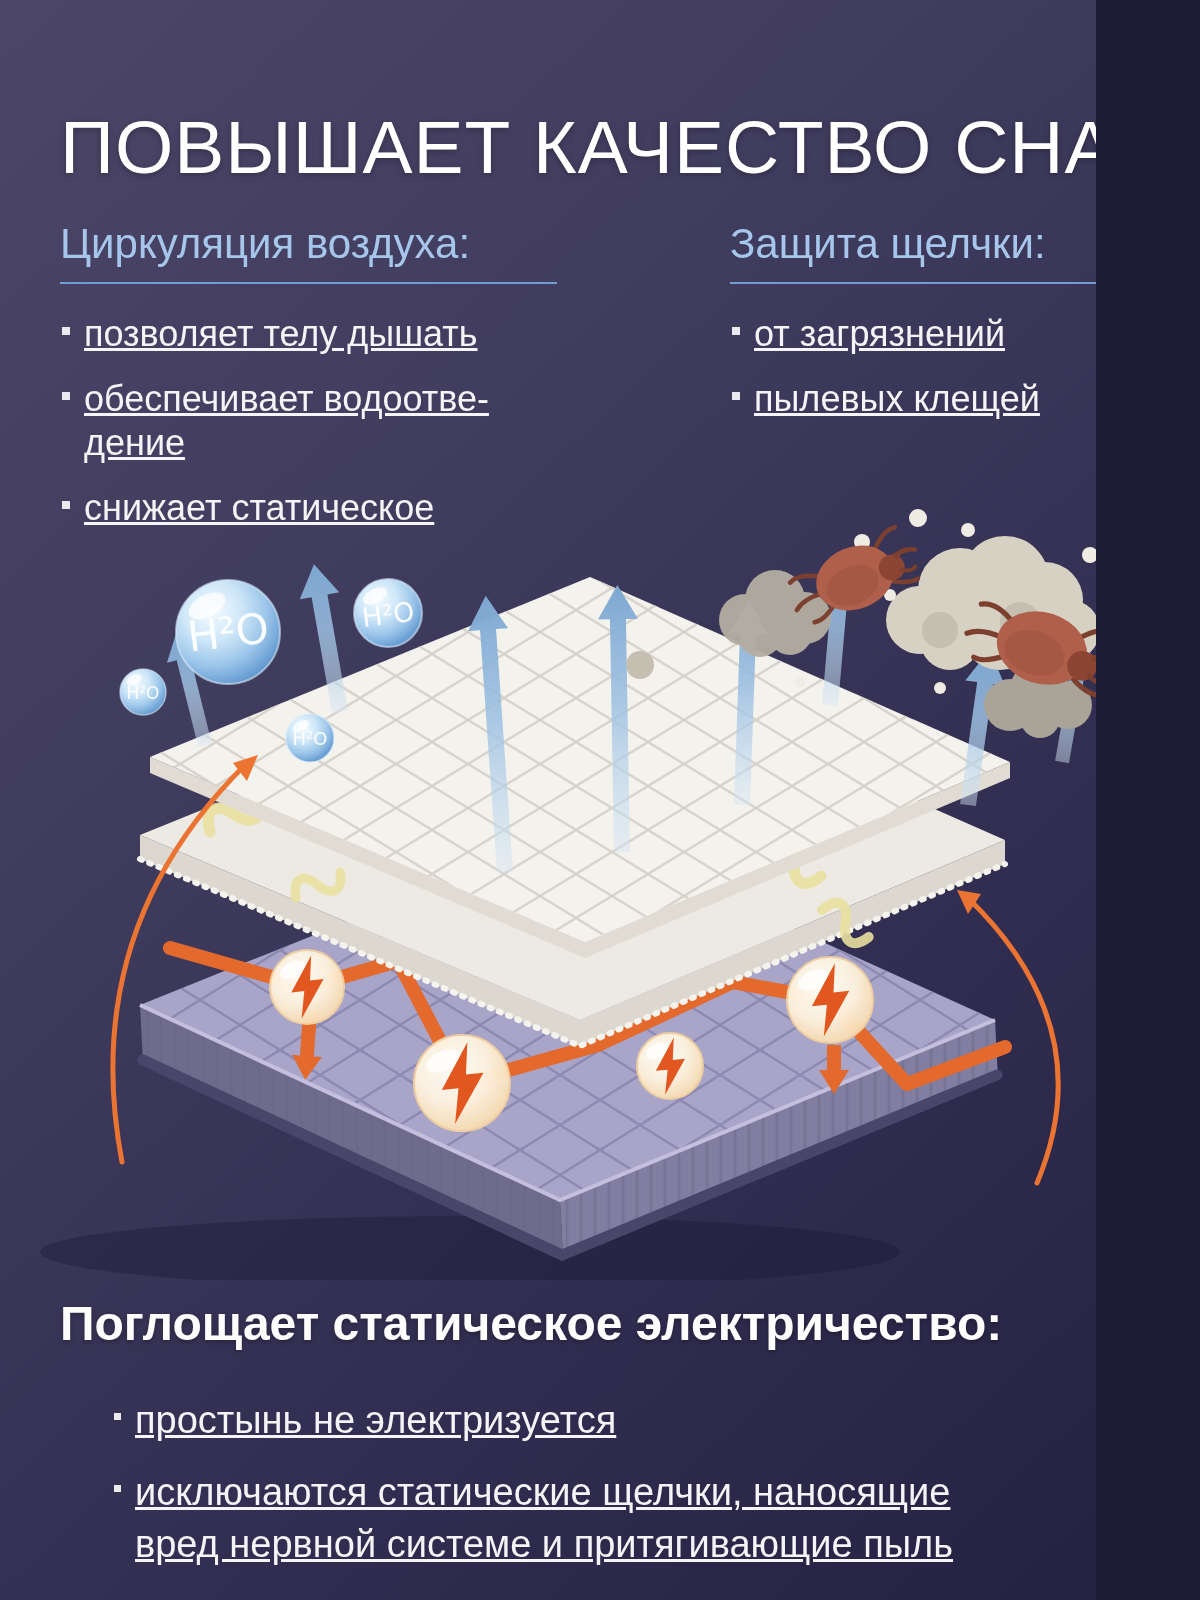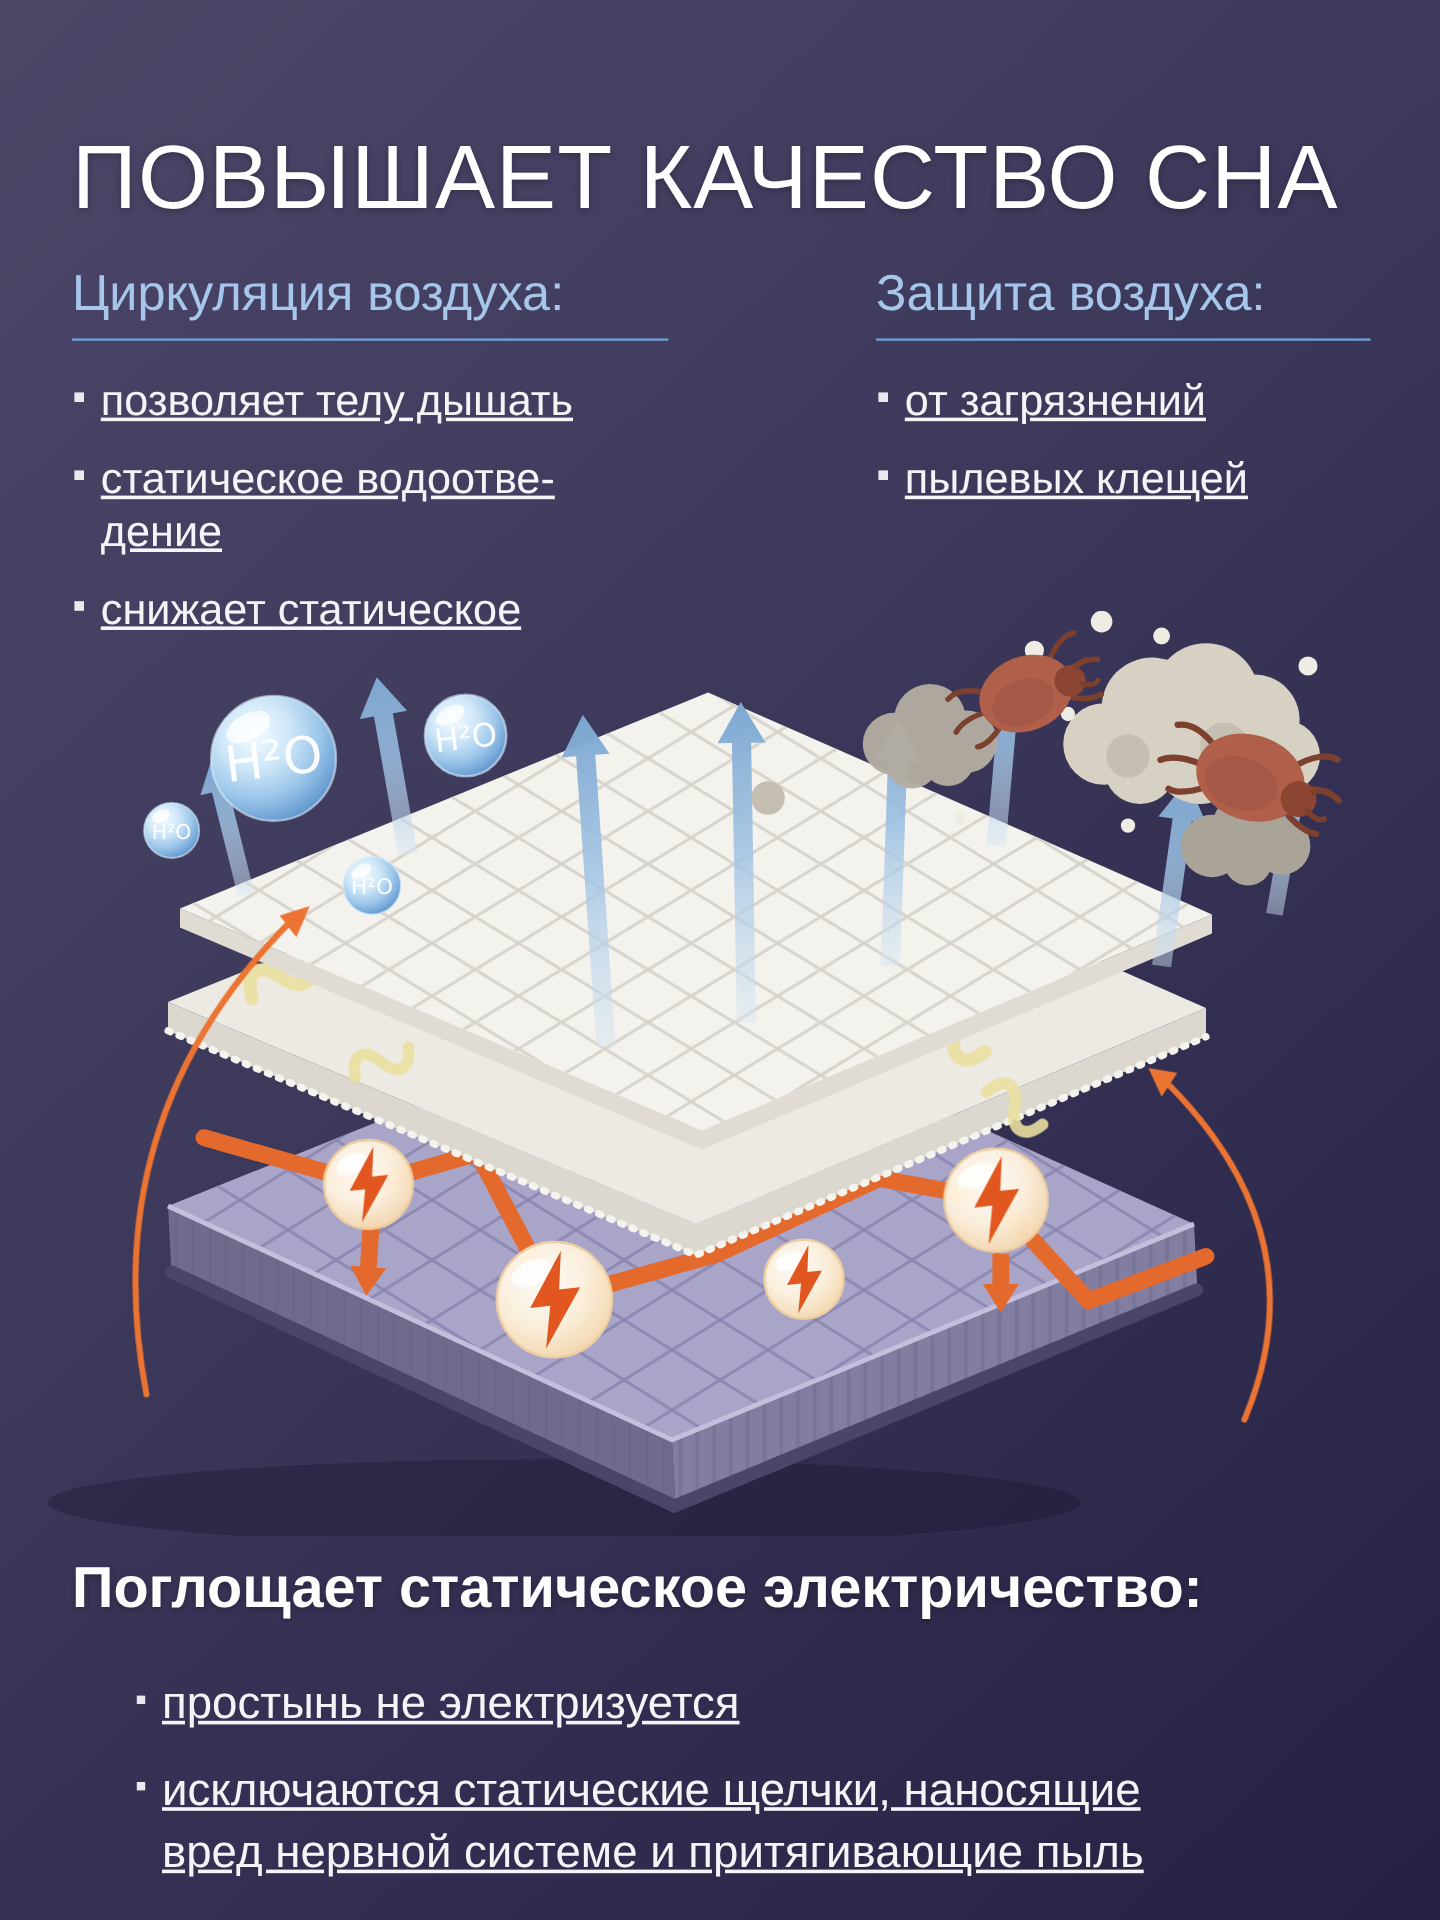--- a/index.html
+++ b/index.html
@@ -1,16 +1,16 @@
 <!DOCTYPE html>
 <html><head>
 <meta charset="utf-8">
 <style>
   html,body{margin:0;padding:0;background:#1d1a33;}
-  .page{position:relative;width:1200px;height:1600px;overflow:hidden;
+  .page{position:relative;width:1096px;height:1600px;overflow:hidden;
     background:linear-gradient(137deg,#4c4667 0%,#413d5f 32%,#322e51 68%,#252142 100%);
     font-family:"Liberation Sans",sans-serif;color:#f5f5f8;}
   h1.title{position:absolute;top:104px;left:60px;width:1080px;margin:0;
     font-size:75px;font-weight:500;letter-spacing:1px;color:#ffffff;white-space:nowrap;
     text-shadow:0 2px 6px rgba(0,0,0,.28);}
   .col{position:absolute;top:220px;}
   .col-left{left:60px;width:497px;}
   .col-right{left:730px;width:412px;}
   .col h2{margin:0 0 28px 0;font-size:42px;font-weight:500;color:#a6c7eb;
     padding-bottom:14px;border-bottom:2px solid #6f9fd2;}
@@ -35,32 +35,32 @@
 
   <section class="col col-left">
     <h2>Циркуляция воздуха:</h2>
     <ul class="blist">
       <li>
           <span class="sq"></span>
           <span class="li-text">позволяет телу дышать</span>
         </li>
       <li>
           <span class="sq"></span>
-          <span class="li-text">статическое водоотве-
+          <span class="li-text">обеспечивает водоотве-
 дение</span>
         </li>
       <li>
           <span class="sq"></span>
           <span class="li-text">снижает статическое</span>
         </li>
     </ul>
   </section>
 
   <section class="col col-right">
-    <h2>Защита воздуха:</h2>
+    <h2>Защита щелчки:</h2>
     <ul class="blist">
       <li>
           <span class="sq"></span>
           <span class="li-text">от загрязнений</span>
         </li>
       <li>
           <span class="sq"></span>
           <span class="li-text">пылевых клещей</span>
         </li>
     </ul>

